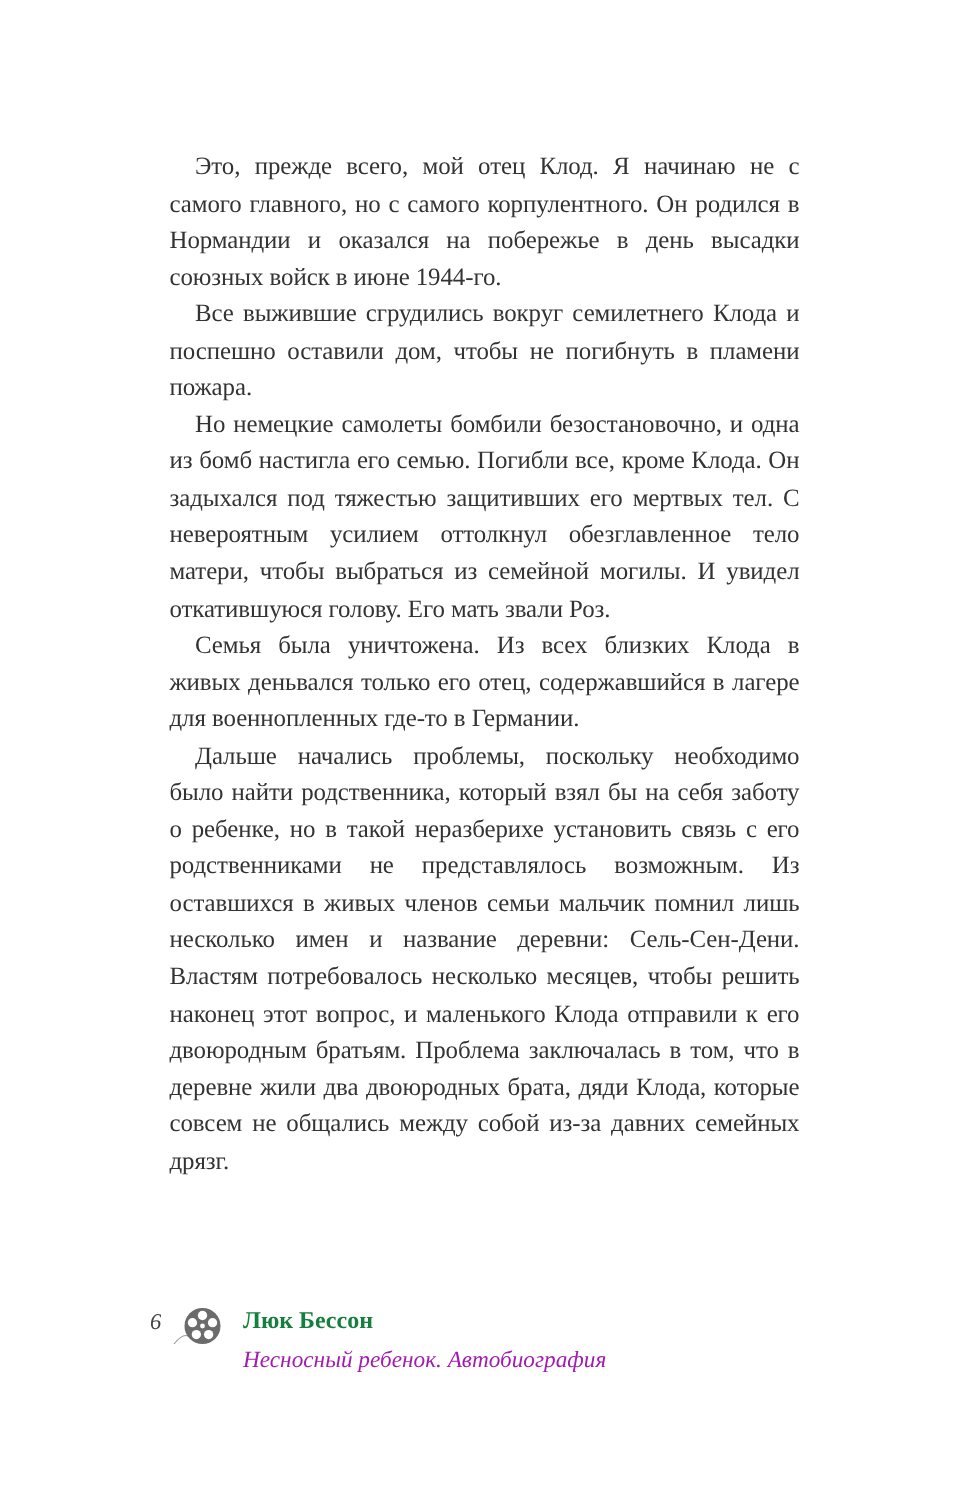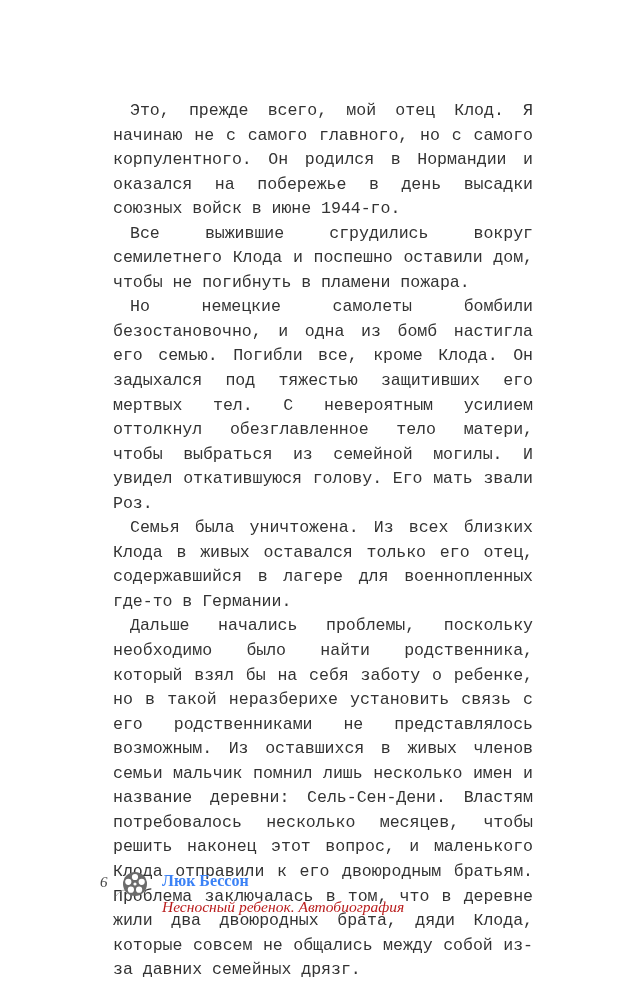--- a/index.html
+++ b/index.html
@@ -22,21 +22,20 @@
     width: 420px;
   }
   .para {
     margin: 0;
     font-size: 16.6px;
     line-height: 24.55px;
     text-align: justify;
     text-indent: 17px;
     hyphens: manual;
     letter-spacing: -0.05px;
-    font-family: Liberation Mono, monospace;
   }
   .footer {
     position: absolute;
     left: 0;
     top: 868px;
     width: 644px;
     height: 60px;
   }
   .page-number {
     position: absolute;
@@ -52,39 +51,39 @@
     top: 1px;
     width: 34px;
     height: 30px;
   }
   .author {
     position: absolute;
     left: 162px;
     top: 4px;
     font-size: 16px;
     font-weight: bold;
-    color: #3b82f6;
+    color: #15803d;
   }
   .book-title {
     position: absolute;
     left: 162px;
     top: 30px;
     font-size: 15.5px;
     font-style: italic;
-    color: #b91c1c;
+    color: #a21caf;
   }
 </style>
 </head>
 <body>
 
 <div class="page-body">
   <p class="para">Это, прежде всего, мой отец Клод. Я начинаю не с самого главного, но с самого корпулентного. Он родился в Нормандии и оказался на побережье в день высадки союзных войск в июне 1944-го.</p>
   <p class="para">Все выжившие сгрудились вокруг семилетнего Клода и по­спешно оставили дом, чтобы не погибнуть в пламени пожара.</p>
   <p class="para">Но немецкие самолеты бомбили безостановочно, и одна из бомб настигла его семью. Погибли все, кроме Клода. Он зады­хался под тяжестью защитивших его мертвых тел. С невероят­ным усилием оттолкнул обезглавленное тело матери, чтобы выбраться из семейной могилы. И увидел откатившуюся голову. Его мать звали Роз.</p>
-  <p class="para">Семья была уничтожена. Из всех близких Клода в живых оста­вался только его отец, содержавшийся в лагере для военноплен­ных где-то в Германии.</p>
+  <p class="para">Семья была уничтожена. Из всех близких Клода в живых день­вался только его отец, содержавшийся в лагере для военноплен­ных где-то в Германии.</p>
   <p class="para">Дальше начались проблемы, поскольку необходимо было найти родственника, который взял бы на себя заботу о ребенке, но в такой неразберихе установить связь с его родственниками не представлялось возможным. Из оставшихся в живых членов семьи мальчик помнил лишь несколько имен и название деревни: Сель-Сен-Дени. Властям потребовалось несколько месяцев, чтобы решить наконец этот вопрос, и маленького Клода отпра­вили к его двоюродным братьям. Проблема заключалась в том, что в деревне жили два двоюродных брата, дяди Клода, которые совсем не общались между собой из-за давних семейных дрязг.</p>
 </div>
 
 <div class="footer">
   <span class="page-number">6</span>
   <span class="reel">
     <svg width="34" height="30" viewBox="0 0 34 30" xmlns="http://www.w3.org/2000/svg">
       <path d="M2 27 C6 22, 9 20, 12 22" stroke="#9a9a9a" stroke-width="0.8" fill="none"></path>
       <circle cx="21" cy="15" r="12" fill="#6b6b6b"></circle>
       <circle cx="21" cy="15" r="1.6" fill="#ffffff"></circle>

